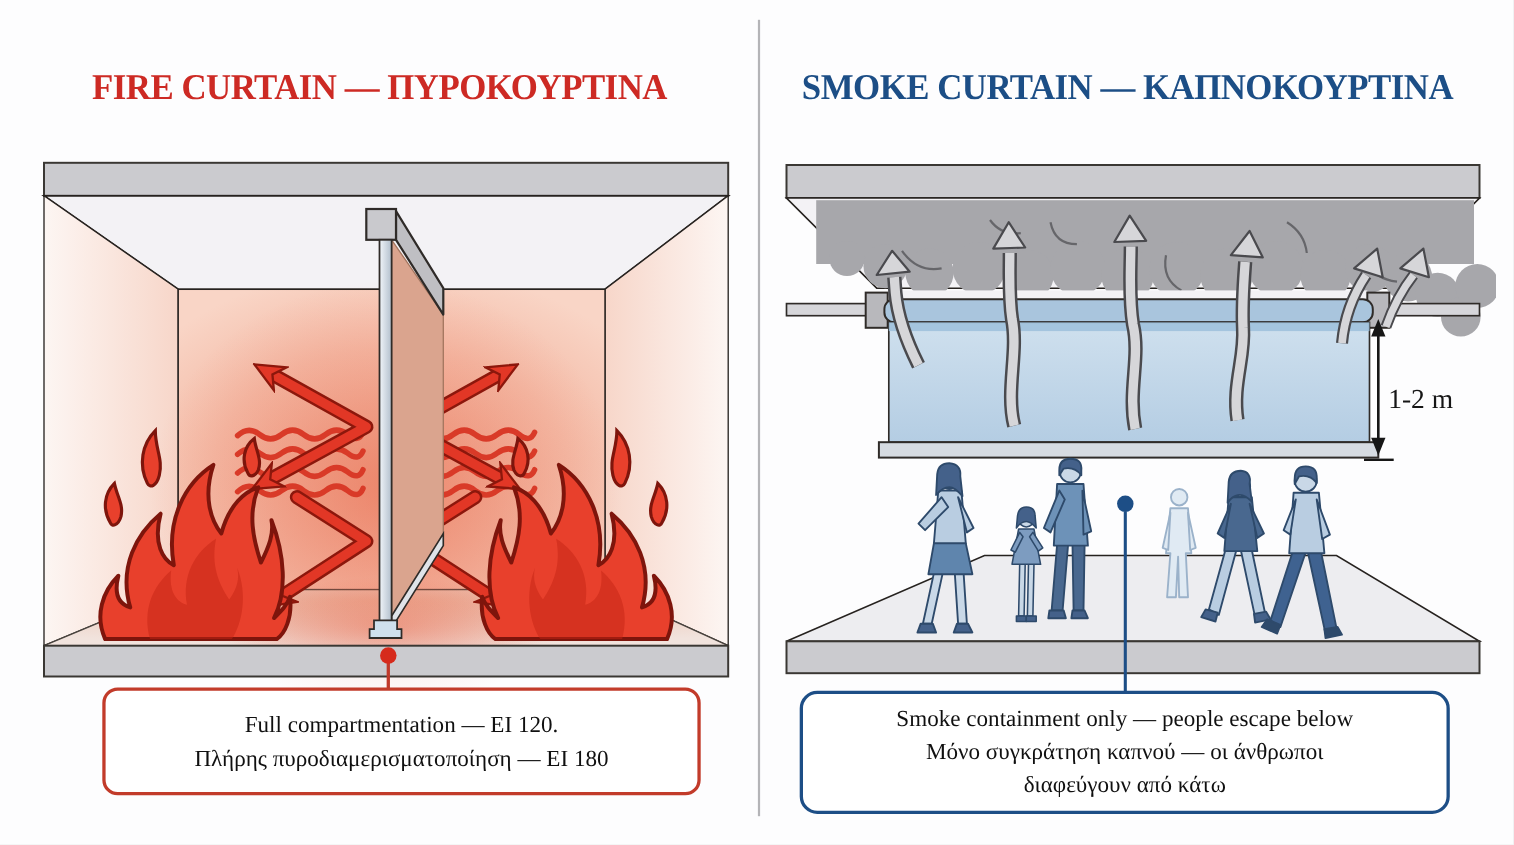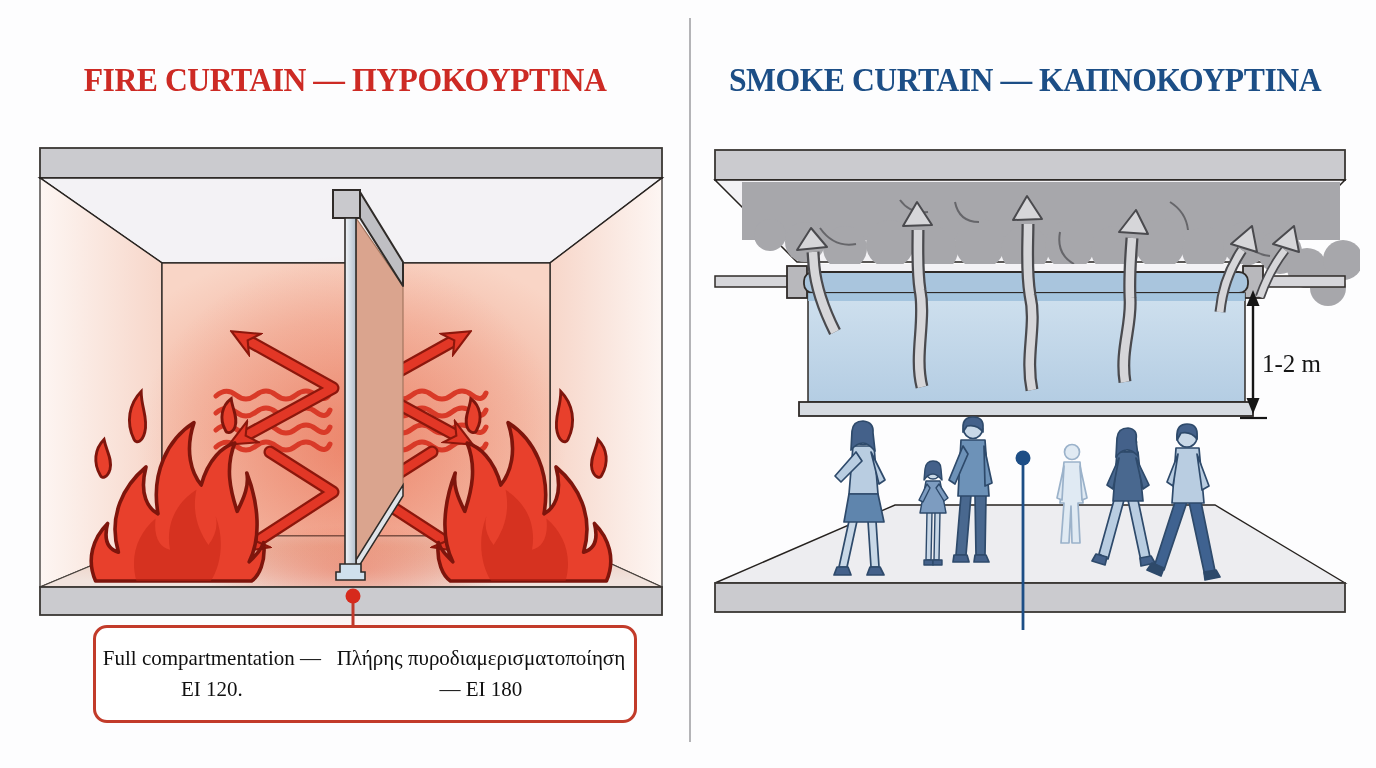--- a/index.html
+++ b/index.html
@@ -6,21 +6,21 @@
   .canvas{position:relative;width:1376px;height:768px;background:#fdfdfe;overflow:hidden;
           font-family:Liberation Serif, serif;}
   .divider{position:absolute;left:689px;top:18px;width:2px;height:724px;background:#b4b4b7;}
   .title{position:absolute;top:62px;margin:0;text-align:center;font-size:33px;font-weight:700;
          letter-spacing:-0.5px;transform:scaleX(.96);white-space:nowrap;}
   .title.left{left:30px;width:630px;color:#cd2a24;}
   .title.right{left:700px;width:650px;color:#1c4e86;}
   .diagram{position:absolute;}
   .diagram.left{left:30px;top:140px;}
   .diagram.right{left:700px;top:140px;}
-  .callout{position:absolute;background:#fff;display:flex;flex-direction:row;justify-content:center;
+  .callout{position:absolute;background:#fff;display:flex;flex-direction:column;justify-content:center;
            align-items:center;text-align:center;color:#101010;font-size:21px;line-height:1.5;}
   .callout.fire{left:93px;top:625px;width:538px;height:92px;border:3px solid #c23b2a;border-radius:14px;}
   .callout.smoke{left:727px;top:628px;width:585px;height:106px;border:3px solid #1d4e86;border-radius:16px;line-height:1.42;}
   .dim-label{position:absolute;left:1262px;top:338px;width:90px;font-size:25px;color:#161616;margin-top:12px;}
 </style>
 </head>
 <body>
 
 <div class="canvas">
 
@@ -294,14 +294,19 @@
     </g>
   </svg>
 
   <div class="dim-label">1-2 m</div>
 
   <div class="callout fire">
     <span>Full compartmentation — EI 120.</span>
     <span>Πλήρης πυροδιαμερισματοποίηση — EI 180</span>
   </div>
 
+  <div class="callout smoke">
+    <span>Smoke containment only — people escape below</span>
+    <span>Μόνο συγκράτηση καπνού — οι άνθρωποι</span>
+    <span>διαφεύγουν από κάτω</span>
+  </div>
 
 </div>
 
 </body></html>

